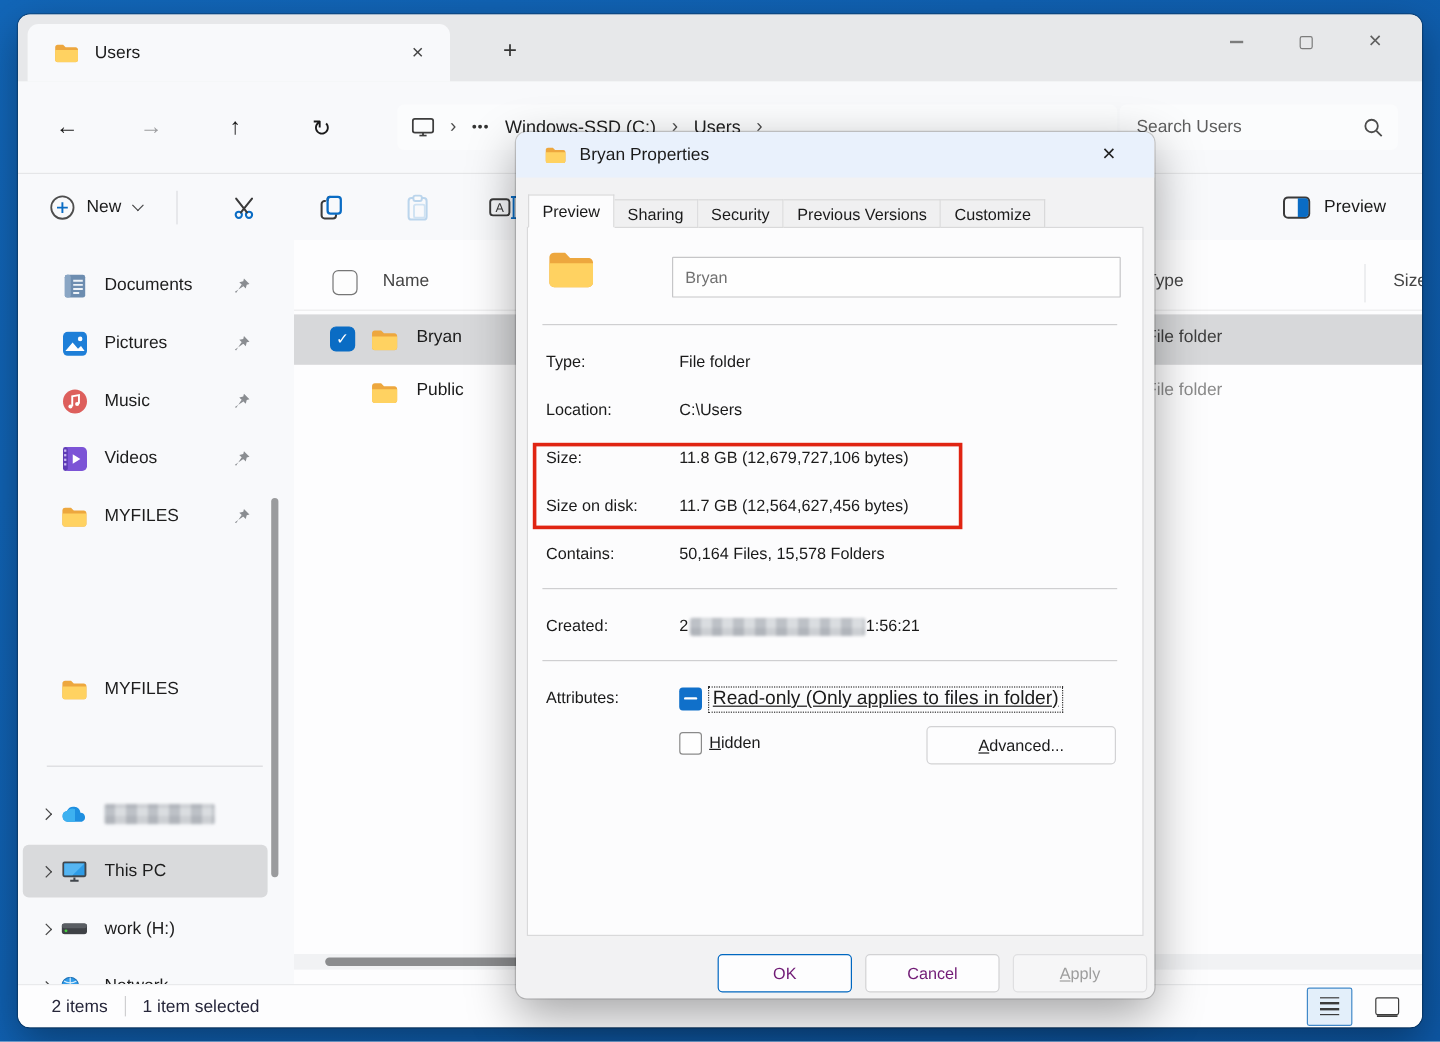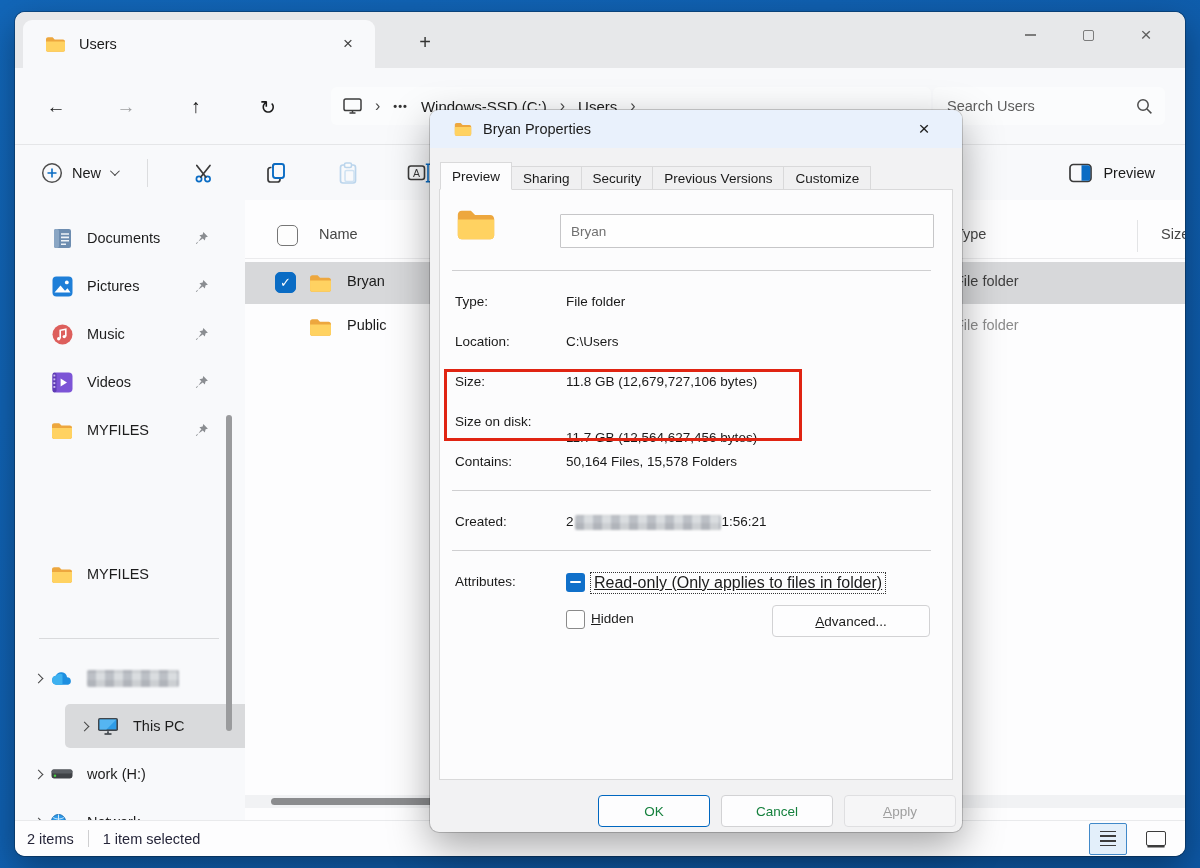--- a/index.html
+++ b/index.html
@@ -51,21 +51,21 @@
   .chev { display:inline-block; width:7px; height:7px; border-right:1.5px solid #454545; border-bottom:1.5px solid #454545; }
   .chev-down { transform:rotate(45deg) translateY(-2px); }
   .chev-right { transform:rotate(-45deg); }
   .preview-btn { margin-left:auto; display:flex; align-items:center; gap:10px; padding-right:30px; font-size:14.5px;}
   
   .sidebar { position:absolute; left:0; top:188px; width:230px; bottom:36px; background:#f8f9fb; }
   .side-item { position:absolute; left:4px; width:204px; height:44px; display:flex; align-items:center;
     border-radius:5px; font-size:14.5px; color:#1d1d1d;}
   .side-item .ic { width:22px; margin-left:32px; margin-right:14px; display:flex; justify-content:center;}
   .side-item .pin { margin-left:auto; margin-right:14px; }
-  .side-item.sel { background:#d9dadc;margin-left:46px; }
+  .side-item.sel { background:#d9dadc; }
   .side-chev { position:absolute; left:12px; width:14px; display:flex; justify-content:center;}
   .side-divider { position:absolute; left:24px; right:26px; top:438px; border-top:1px solid #d9dadc;}
   .side-scroll { position:absolute; left:211px; top:215px; width:6px; height:316px; background:#9a9b9d; border-radius:3px;}
   
   .filelist { position:absolute; left:230px; top:188px; right:0; bottom:36px; background:#fdfdfe; overflow:hidden;}
   .fl-header { position:absolute; left:0; top:14px; right:0; height:44px; font-size:14.5px; color:#454545;}
   .fl-header .cb { position:absolute; left:32px; top:11px; }
   .fl-header .h-name { position:absolute; left:74px; top:12px;}
   .fl-header .h-type { position:absolute; left:710px; top:12px;}
   .fl-header .h-size { position:absolute; left:916px; top:12px;}
@@ -79,21 +79,21 @@
   .fl-row .tp { position:absolute; left:710px; top:11px; color:#3f3f3f;}
   .fl-row.dim .tp { color:#8b8b8b;}
   .cbx { width:21px; height:21px; border:1px solid #767676; border-radius:5px; background:#fdfdfd; display:flex;
     align-items:center; justify-content:center;}
   .cbx.checked { background:#0a6cc4; border-color:#0a6cc4; color:#fff; font-size:13px;}
   .hscroll { position:absolute; left:0; right:0; top:595px; height:13px; background:#f1f2f4;}
   .hscroll .thumb { position:absolute; left:26px; top:3px; width:270px; height:7px; background:#8b8c8e; border-radius:4px;}
   
   .statusbar { position:absolute; left:0; right:0; bottom:0; height:36px; background:#fdfdfe;
     border-top:1px solid #e9eaec; display:flex; align-items:center; font-size:14.5px; color:#26263a;}
-  .statusbar .cnt { margin-left:12px; }
+  .statusbar .cnt { margin-left:28px; }
   .statusbar .sep { width:1px; height:17px; background:#cfcfd1; margin:0 14px; }
   .viewbtns { margin-left:auto; margin-right:10px; display:flex; gap:10px; align-items:center;}
   .vb { width:38px; height:32px; display:flex; align-items:center; justify-content:center; border-radius:2px;}
   .vb.active { background:#e3effa; border:1px solid #4189c9; }
   .lines-ico { display:flex; flex-direction:column; gap:3px;}
   .lines-ico i { display:block; width:16px; height:1.6px; background:#3c3c3c;}
   .rect-ico { width:20px; height:15px; border:1.6px solid #3c3c3c; border-radius:2px; display:block;
     box-shadow:0 3px 0 -1.4px #3c3c3c;}
   
   .dlg { position:absolute; left:430px; top:110px; width:532px; height:722px; background:#f2f2f3;
@@ -115,21 +115,21 @@
   .red-annot { position:absolute; left:4px; top:179px; width:358px; height:72px; border:3px solid; z-index:5;}
   .attr-cbx { position:absolute; left:126px; width:19px; height:19px; border-radius:3px;}
   .attr-cbx.ind { background:#1070ca; }
   .attr-cbx.ind i { position:absolute; left:4px; top:8px; width:11px; height:2.4px; background:#fff; border-radius:1px;}
   .attr-cbx.empty { background:#fefefe; border:1px solid #8a8a8a;}
   .ro-label { position:absolute; left:151px; font-size:16px; text-decoration:underline; outline:1px dotted #333;
     padding:1px 3px;}
   .hid-label { position:absolute; left:151px; font-size:13.5px;}
   .u { text-decoration:underline; }
   .dbtn { position:absolute; height:32px; width:112px; background:#fdfdfe; border:1px solid #d2d2d4; border-radius:4px;
-    font-size:13.5px; display:flex; align-items:center; justify-content:center; color:#15803d;}
+    font-size:13.5px; display:flex; align-items:center; justify-content:center; color:#701a75;}
   .dbtn.primary { border:1px solid #0067c0; }
   .dbtn.disabled { background:#f6f6f7; border-color:#dfdfe1; color:#9e9e9e;}
   .adv-btn { position:absolute; left:332px; top:415px; width:158px; height:32px; background:#fdfdfe;
     border:1px solid #d2d2d4; border-radius:4px; font-size:13.5px; display:flex; align-items:center; justify-content:center;}
   
   .pixelblur { display:inline-block; border-radius:2px; vertical-align:middle; filter:blur(1.3px);
     background:repeating-linear-gradient(90deg,#c7cacf 0 9px,#e6e8ea 9px 18px),
                repeating-linear-gradient(0deg,rgba(214,216,219,.7) 0 7px,rgba(236,238,240,.7) 7px 14px);
     background-blend-mode:multiply;}
   .dim-fwd { color:#9d9ea0 !important; }
@@ -503,21 +503,21 @@
     <span class="drow-label" style="top:104px">Type:</span>
     <span class="drow-value" style="top:104px">File folder</span>
 
     <span class="drow-label" style="top:144px">Location:</span>
     <span class="drow-value" style="top:144px">C:\Users</span>
 
     <span class="drow-label" style="top:184px">Size:</span>
     <span class="drow-value" style="top:184px">11.8 GB (12,679,727,106 bytes)</span>
 
     <span class="drow-label" style="top:224px">Size on disk:</span>
-    <span class="drow-value" style="top:240px">11.7 GB (12,564,627,456 bytes)</span>
+    <span class="drow-value" style="top:224px">11.7 GB (12,564,627,456 bytes)</span>
 
     <div class="red-annot" style="border-color:#e02412"></div>
 
     <span class="drow-label" style="top:264px">Contains:</span>
     <span class="drow-value" style="top:264px">50,164 Files, 15,578 Folders</span>
 
     <div class="dsep" style="top:300px"></div>
 
     <span class="drow-label" style="top:324px">Created:</span>
     <span class="drow-value" style="top:324px"><span>2</span><span class="pixelblur" style="width:146px;height:15px;margin:0 1px"></span><span>1:56:21</span></span>

